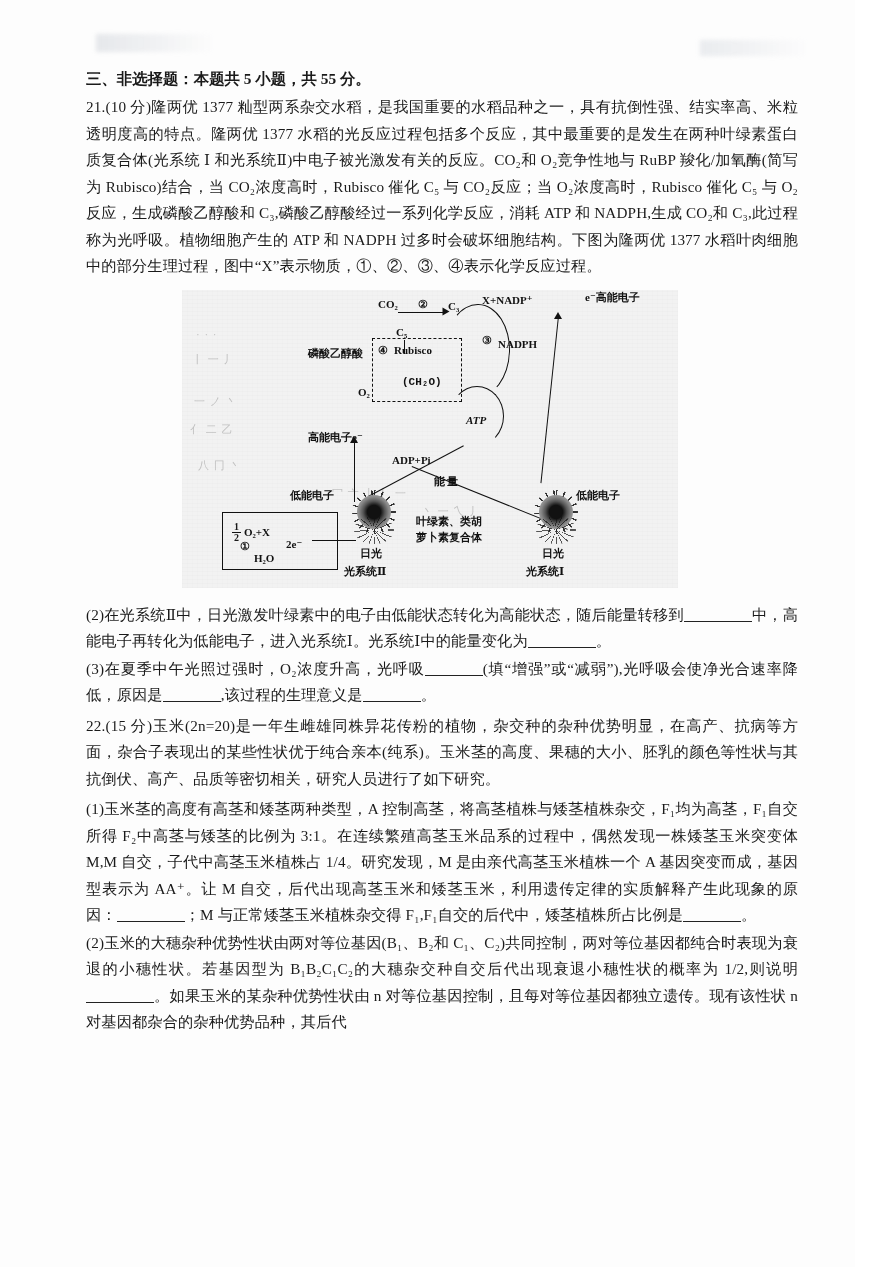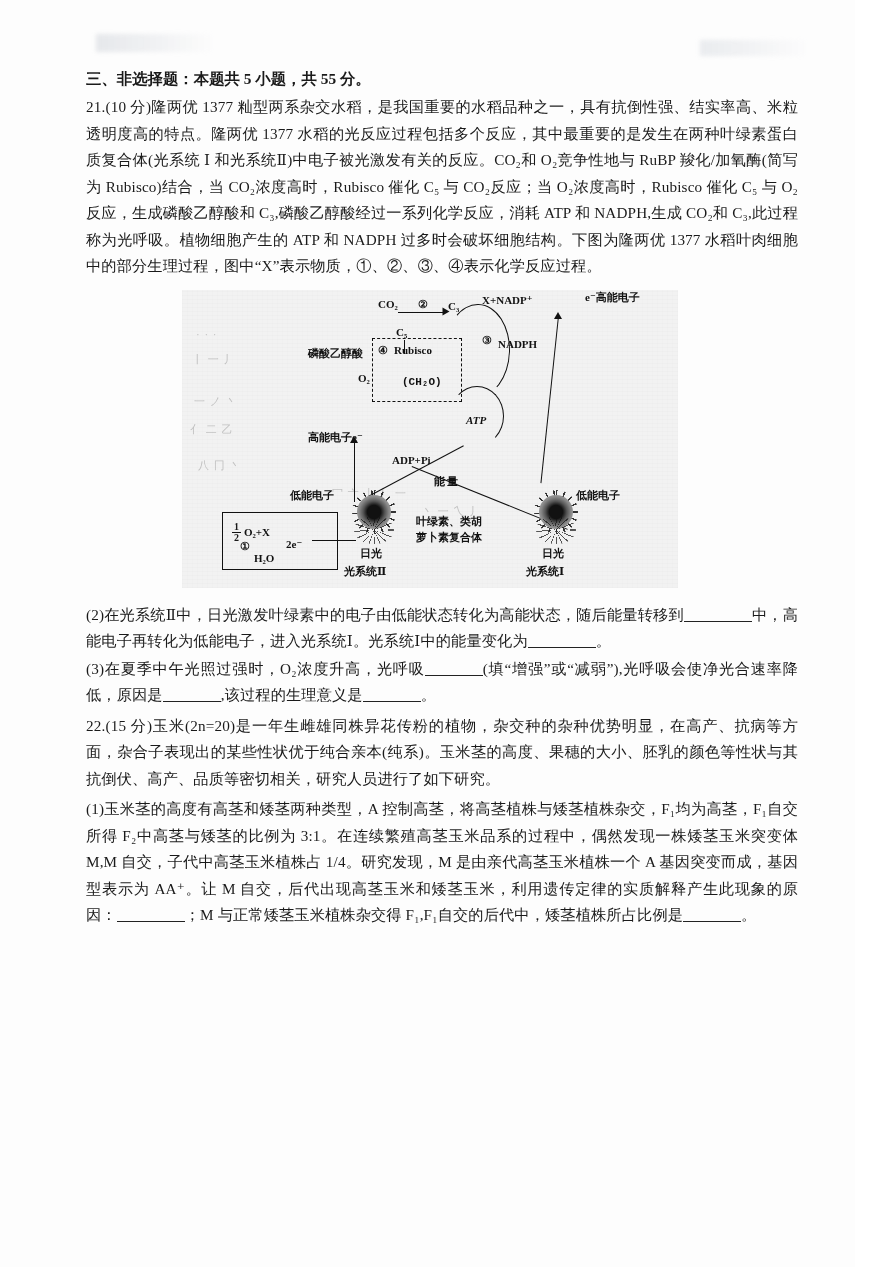--- a/index.html
+++ b/index.html
@@ -198,21 +198,21 @@
         <div class="fig-label bold" style="left:300px; top:44px;">③</div>
 
         <div class="fig-label bold" style="left:316px; top:48px;">NADPH</div>
 
         <div class="fig-label bold" style="left:196px; top:54px;">④</div>
 
         <div class="fig-label bold" style="left:212px; top:54px;">Rubisco</div>
 
         <div class="fig-label bold" style="left:126px; top:56px;">磷酸乙醇酸</div>
 
-        <div class="fig-label bold" style="left:176px; top:82px;">O₂</div>
+        <div class="fig-label bold" style="left:176px; top:96px;">O₂</div>
 
         <div class="fig-label bold" style="left:220px; top:86px;font-family:Liberation Mono, monospace;">(CH₂O)</div>
 
         <div class="fig-box dashed" style="left:190px; top:48px; width:88px; height:62px;"></div>
 
         <div class="fig-line" style="left:222px; top:50px; width:1px; height:14px;"></div>
 
         <div class="curve" style="left:262px; top:14px; width:64px; height:92px; border-color:#111 #111 transparent transparent; transform:rotate(2deg);"></div>
 
         <div class="fig-line" style="left:216px; top:22px; width:48px; height:1.2px;"></div>
@@ -281,15 +281,18 @@
     <div class="para">
       <span>(3)在夏季中午光照过强时，O₂浓度升高，光呼吸</span><span class="blank"></span><span>(填“增强”或“减弱”),光呼吸会使净光合速率降低，原因是</span><span class="blank"></span><span>,该过程的生理意义是</span><span class="blank"></span><span>。</span>
     </div>
 
     <div class="para q-head" style="margin-top:4px;">22.(15 分)玉米(2n=20)是一年生雌雄同株异花传粉的植物，杂交种的杂种优势明显，在高产、抗病等方面，杂合子表现出的某些性状优于纯合亲本(纯系)。玉米茎的高度、果穗的大小、胚乳的颜色等性状与其抗倒伏、高产、品质等密切相关，研究人员进行了如下研究。</div>
 
     <div class="para" style="margin-top:4px;">
       <span>(1)玉米茎的高度有高茎和矮茎两种类型，A 控制高茎，将高茎植株与矮茎植株杂交，F₁均为高茎，F₁自交所得 F₂中高茎与矮茎的比例为 3:1。在连续繁殖高茎玉米品系的过程中，偶然发现一株矮茎玉米突变体 M,M 自交，子代中高茎玉米植株占 1/4。研究发现，M 是由亲代高茎玉米植株一个 A 基因突变而成，基因型表示为 AA⁺。让 M 自交，后代出现高茎玉米和矮茎玉米，利用遗传定律的实质解释产生此现象的原因：</span><span class="blank long"></span><span>；M 与正常矮茎玉米植株杂交得 F₁,F₁自交的后代中，矮茎植株所占比例是</span><span class="blank"></span><span>。</span>
     </div>
 
+    <div class="para">
+      <span>(2)玉米的大穗杂种优势性状由两对等位基因(B₁、B₂和 C₁、C₂)共同控制，两对等位基因都纯合时表现为衰退的小穗性状。若基因型为 B₁B₂C₁C₂的大穗杂交种自交后代出现衰退小穗性状的概率为 1/2,则说明</span><span class="blank long"></span><span>。如果玉米的某杂种优势性状由 n 对等位基因控制，且每对等位基因都独立遗传。现有该性状 n 对基因都杂合的杂种优势品种，其后代</span>
+    </div>
 
   </div>
 </div>
 
 </body></html>

